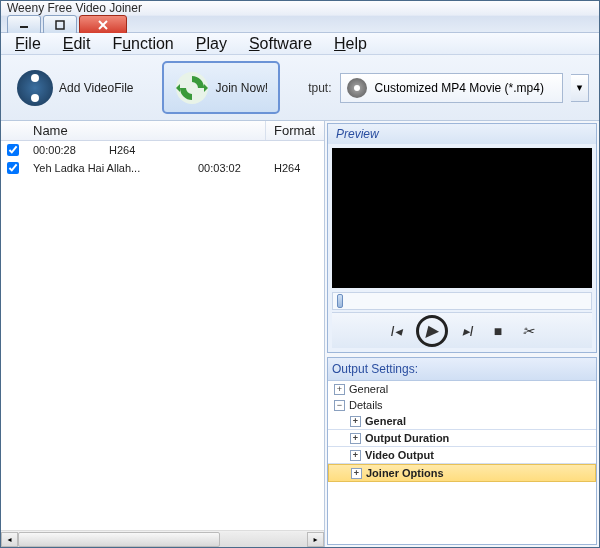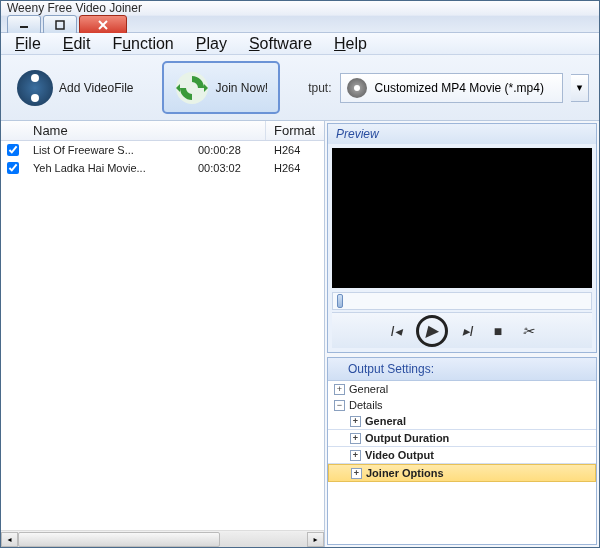--- a/index.html
+++ b/index.html
@@ -56,21 +56,21 @@
 .right { width: 274px; display: flex; flex-direction: column; background: #f3f6fb; }
 .preview-panel { border: 1px solid #9db6d9; margin: 2px; background: #eaf1fb; font-style: italic; }
 .panel-title { font-size: 12px; color: #2a4ea0; padding: 3px 8px; background: linear-gradient(to bottom,#eaf1fb,#d7e4f5); }
 .video { background: #000; height: 140px; margin: 4px; }
 .seek { height: 18px; margin: 2px 4px; display: flex; align-items: center; background: #f6f9fd; border: 1px solid #c7d4e8; padding: 0 4px; }
 .seek .knob { width: 6px; height: 14px; background: linear-gradient(to bottom,#cfe0f5,#9cb8dc); border: 1px solid #6b8ec0; border-radius: 2px; }
 .controls { height: 36px; display: flex; align-items: center; justify-content: center; gap: 10px; background: linear-gradient(to bottom,#f2f6fc,#dfe9f6); margin: 0 4px 4px 4px; border-top: 1px solid #c7d4e8; }
 .ctrl { width: 20px; height: 20px; color: #333; display: flex; align-items: center; justify-content: center; font-size: 14px; }
 .ctrl.play { width: 32px; height: 32px; border: 3px solid #222; border-radius: 50%; font-size: 16px; }
 .outset-panel { border: 1px solid #9db6d9; margin: 2px; flex: 1; display: flex; flex-direction: column; min-height: 0; }
-.outset-title { font-size: 12px; color: #2a4ea0; padding: 4px 20px; background: linear-gradient(to bottom,#e6eefb,#d0dff4); border-bottom: 1px solid #b6c9e4; }
+.outset-title { font-size: 12px; color: #2a4ea0; padding: 4px 4px; background: linear-gradient(to bottom,#e6eefb,#d0dff4); border-bottom: 1px solid #b6c9e4; }
 .tree { flex: 1; overflow: auto; background: #fff; }
 .tnode { padding: 2px 6px; font-size: 11px; color: #222; display: flex; align-items: center; gap: 4px; }
 .tnode .exp { width: 11px; height: 11px; border: 1px solid #8aa0bf; background: #fff; font-size: 9px; line-height: 9px; text-align: center; color: #444; }
 .tnode.bold { font-weight: bold; }
 .tnode.child { padding-left: 22px; border-bottom: 1px solid #d3def0; }
 .tnode.sel { background: linear-gradient(to bottom,#ffe9a8,#ffdd7f); border: 1px solid #e7c157; }
 </style>
 </head>
 <body>
 
@@ -143,29 +143,28 @@
       <div class="listhdr">
         <div class="col chk"></div>
         <div class="col name">Name</div>
         <div class="col fmt">Format</div>
       </div>
       <div class="listbody">
         <div class="row">
           <div class="c chk">
               <input type="checkbox" checked="" style="">
             </div>
-          <div class="c name">List Of Freeware S...</div>
           <div class="c dur">00:00:28</div>
           <div class="c fmt">H264</div>
         </div>
         <div class="row">
           <div class="c chk">
               <input type="checkbox" checked="" style="">
             </div>
-          <div class="c name">Yeh Ladka Hai Movie...</div>
+          <div class="c name">Yeh Ladka Hai Allah...</div>
           <div class="c dur">00:03:02</div>
           <div class="c fmt">H264</div>
         </div>
       </div>
       <div class="hscroll">
         <div class="arrow l">◂</div>
         <div class="track">
           <div class="thumb"></div>
         </div>
         <div class="arrow r">▸</div>

